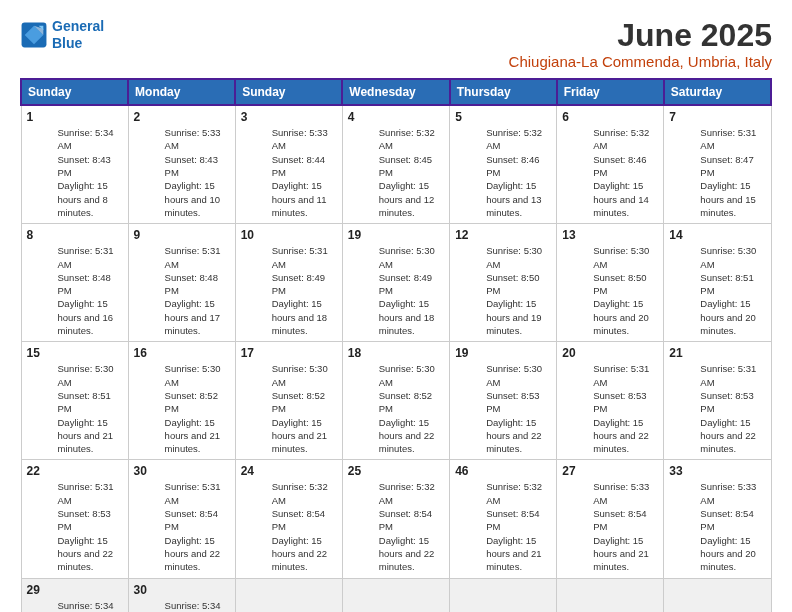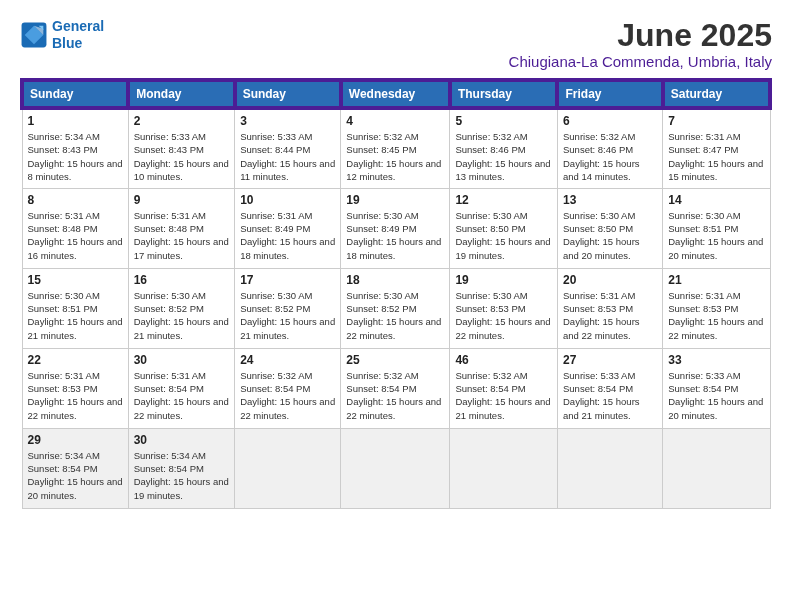--- a/index.html
+++ b/index.html
@@ -45,35 +45,35 @@
     }
     .calendar-title {
       font-size: 32px;
       font-weight: bold;
       color: #333;
       line-height: 1.1;
       text-align: right;
     }
     .calendar-subtitle {
       font-size: 15px;
-      color: #4c1d95;
+      color: #c2410c;
     }
     .calendar-table {
       width: 100%;
       border-collapse: collapse;
       font-size: 10px;
     }
     .calendar-table th {
       background: #2a6db5;
       color: #fff;
       text-align: left;
       padding: 5px 6px;
       font-size: 12px;
       font-weight: bold;
-      border: 4px solid #4c1d95;
+      border: 2px solid #4c1d95;
     }
     .calendar-table td {
       border: 1px solid #ccc;
       vertical-align: top;
       padding: 4px 5px;
       width: 113px;
       height: 80px;
       background: #fff;
     }
     .calendar-table tr:last-child td {
@@ -83,20 +83,21 @@
       font-size: 12px;
       font-weight: bold;
       color: #222;
       display: block;
       margin-bottom: 2px;
     }
     .day-info {
       font-size: 9.5px;
       color: #333;
       line-height: 1.4;
+      margin-left: 31px;
     }
     .empty {
       background: #f0f0f0 !important;
     }
   </style>
 </head>
 <body>
 
 <div class="page">
   <div class="header">

